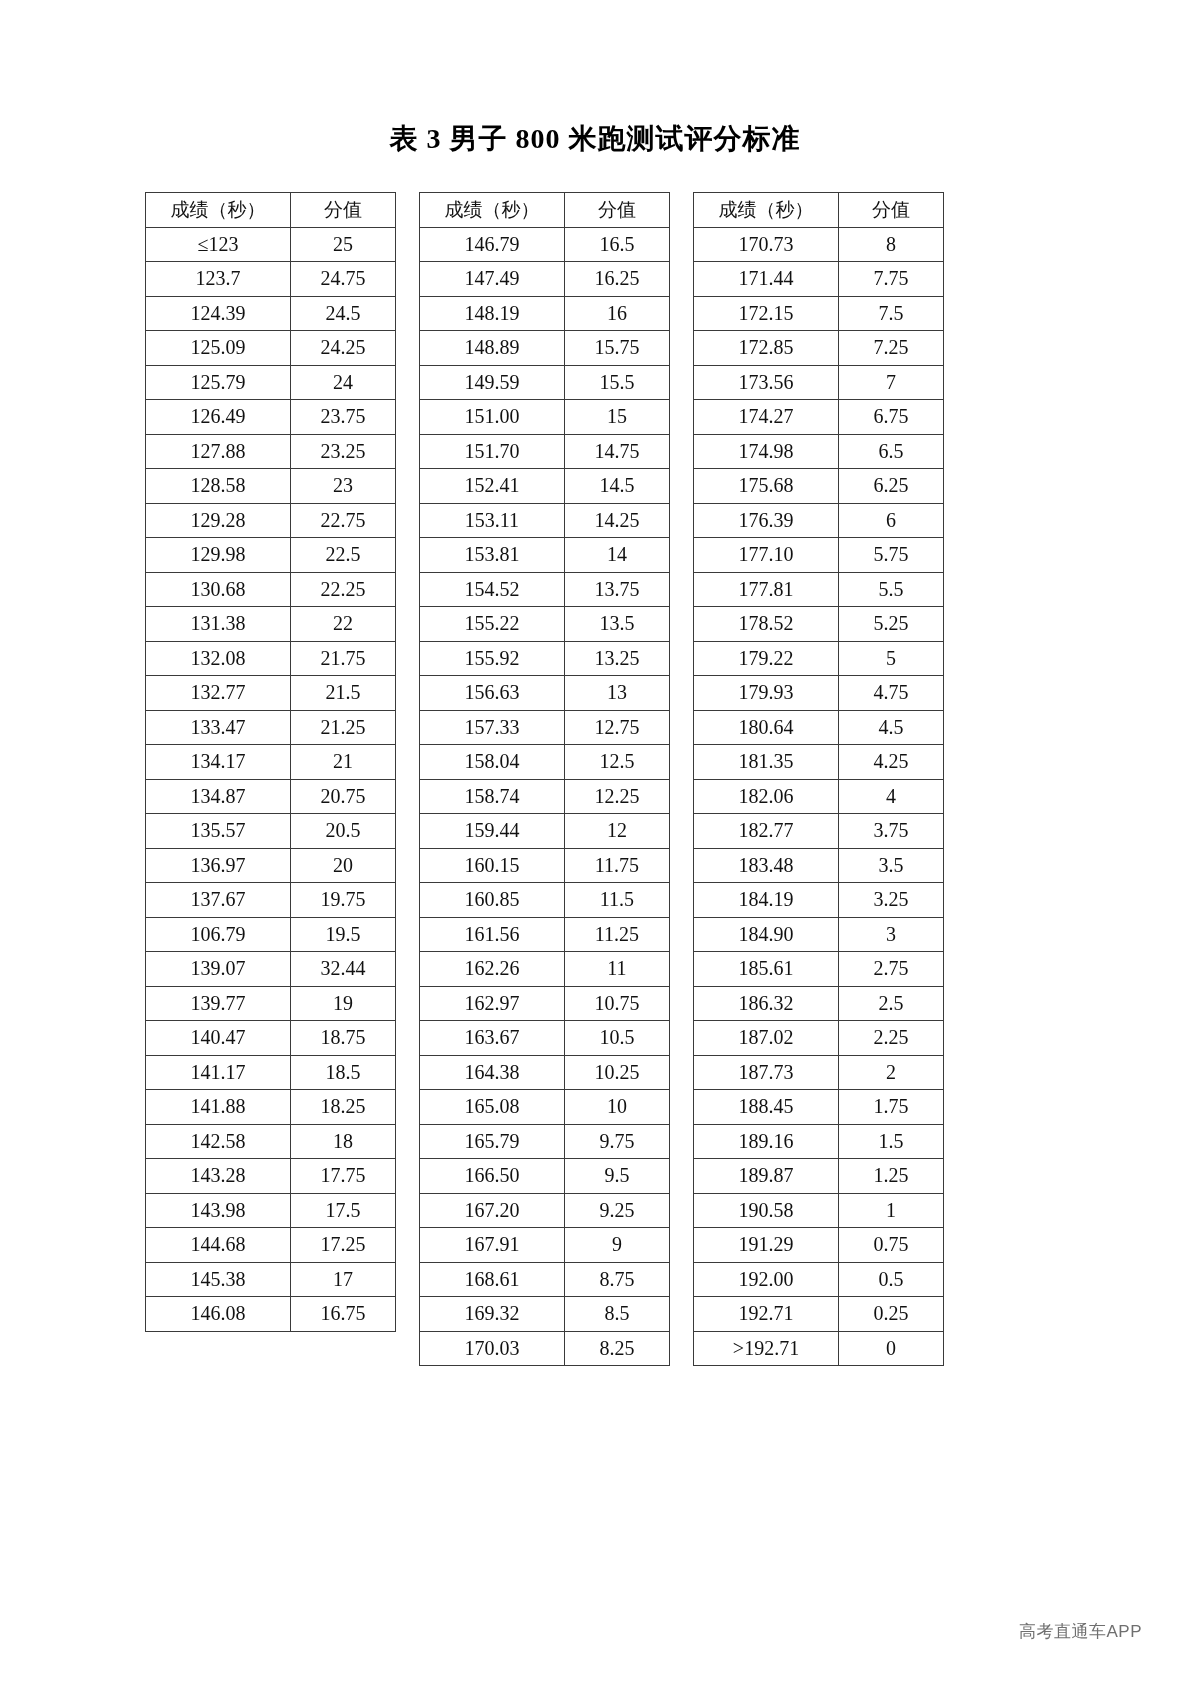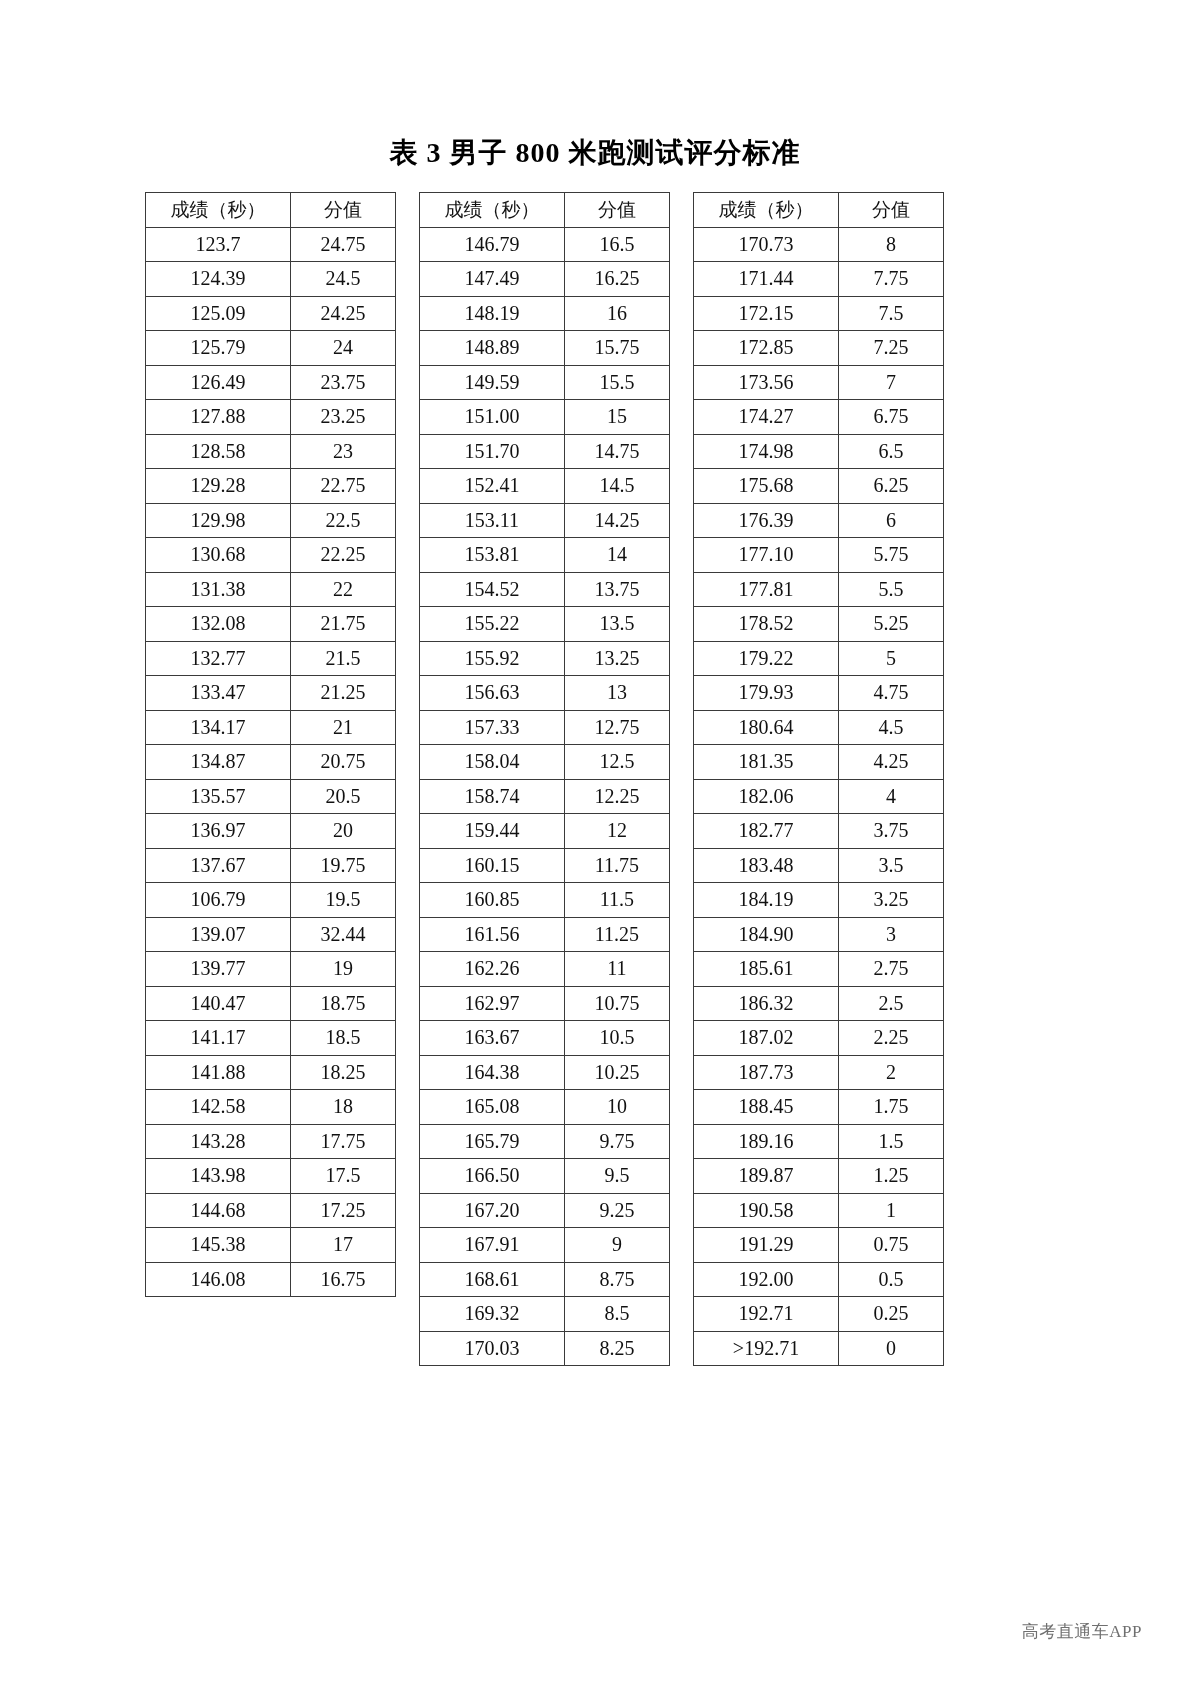--- a/index.html
+++ b/index.html
@@ -18,21 +18,21 @@
 
   .page {
     position: relative;
     width: 1190px;
     height: 1683px;
     box-sizing: border-box;
   }
 
   .doc-title {
     position: absolute;
-    top: 134px;
+    top: 120px;
     left: 0;
     width: 1190px;
     text-align: center;
     font-size: 28px;
     font-weight: bold;
     letter-spacing: 1px;
     font-family: "Liberation Serif", "DejaVu Serif", serif;
   }
 
   .tables-row {
@@ -79,41 +79,45 @@
 
   .col-time { width: 144px; }
   .col-score { width: 104px; }
 
   .watermark {
     position: absolute;
     right: 48px;
     bottom: 40px;
     font-size: 17px;
     color: #6f6f6f;
-    font-family: Liberation Serif, serif;
+    font-family: Liberation Sans, sans-serif;
     letter-spacing: 0.5px;
   }
 </style>
 </head>
 <body>
 
 <div class="page">
 
   <div class="doc-title">表 3  男子 800 米跑测试评分标准</div>
 
   <div class="tables-row">
       <div class="table-block">
         <table class="score-table">
           <thead>
             <tr>
               <th class="col-time">成绩（秒）</th>
               <th class="col-score">分值</th>
             </tr>
           </thead>
           <tbody>
+            <tr>
+              <td class="col-time">≤123</td>
+              <td class="col-score">25</td>
+            </tr>
             <tr>
               <td class="col-time">123.7</td>
               <td class="col-score">24.75</td>
             </tr>
             <tr>
               <td class="col-time">124.39</td>
               <td class="col-score">24.5</td>
             </tr>
             <tr>
               <td class="col-time">125.09</td>

